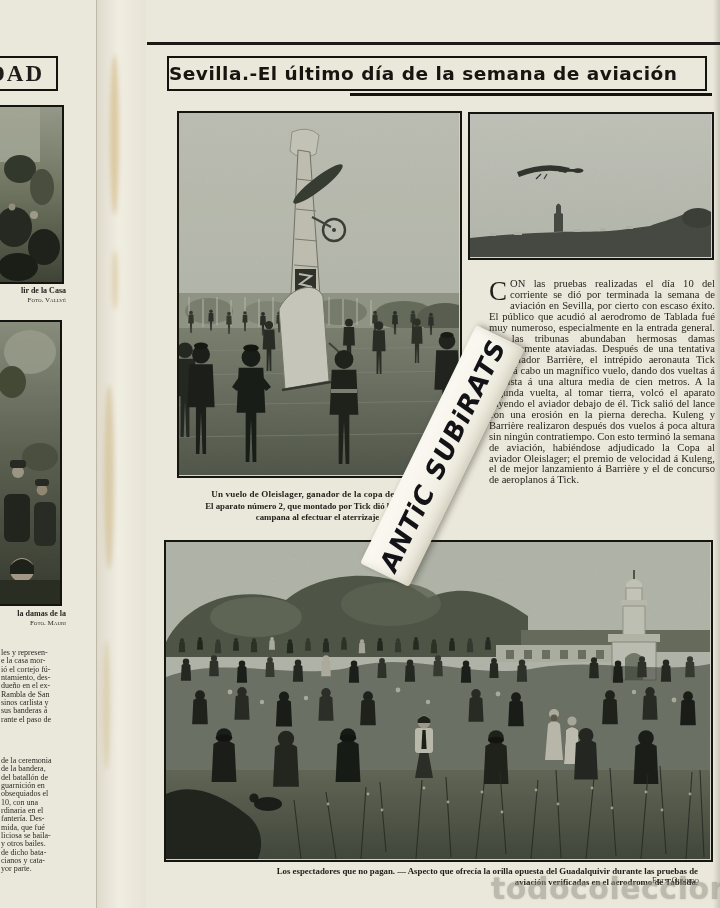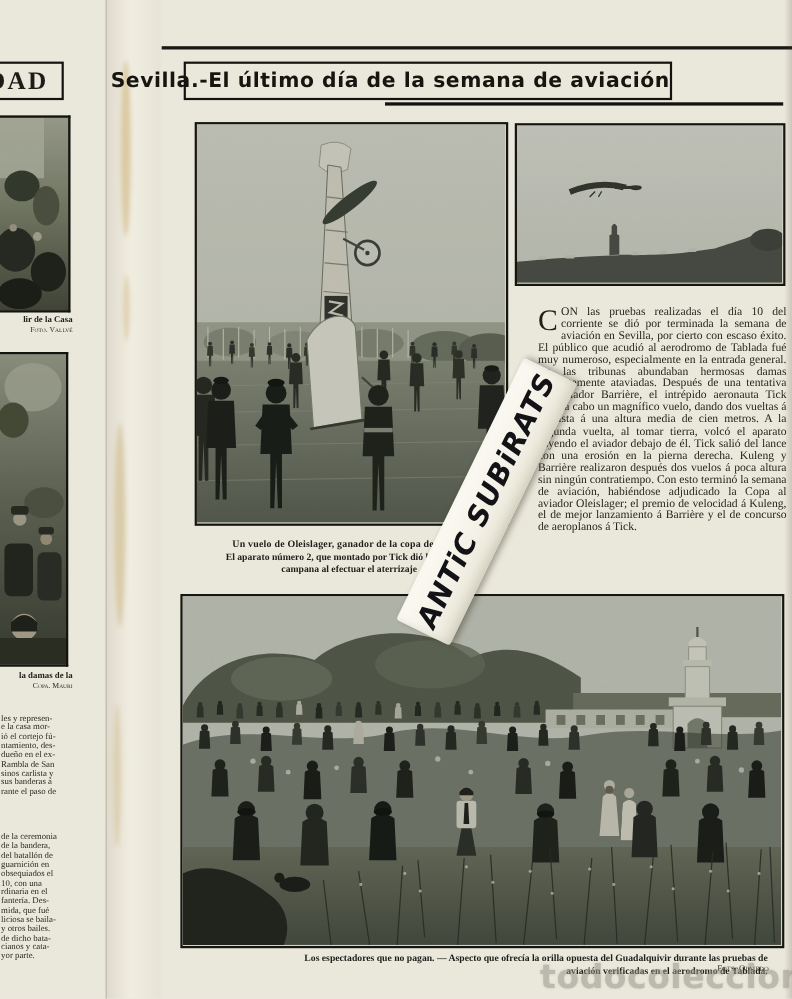--- a/index.html
+++ b/index.html
@@ -34,22 +34,22 @@
   .lp-cap1{top:286px;}
   .lp-cap2{top:609px;}
   .lp-text{position:absolute;left:0;width:96px;font-size:8px;line-height:8.35px;
        white-space:pre-line;color:#2b2b25;text-align:left;box-sizing:border-box;padding-left:1px;}
   .lp-t1{top:649px;}
   .lp-t2{top:757px;}
   .lp-t3{top:858px;}
 
   
   .top-rule{position:absolute;left:147px;top:42px;width:573px;height:3px;background:#1a1915;}
-  .headline-box{position:absolute;left:167px;top:56px;width:444px;height:35px;
-       border:2.5px solid #15130f;box-sizing:border-box;display:flex;align-items:center;justify-content:flex-end;}
+  .headline-box{position:absolute;left:167px;top:56px;width:540px;height:35px;
+       border:2.5px solid #15130f;box-sizing:border-box;display:flex;align-items:center;justify-content:flex-start;}
   .headline-box span{font-family:"DejaVu Sans","Liberation Sans",sans-serif;font-size:18.5px;
        font-weight:600;letter-spacing:.5px;color:#17150f;white-space:nowrap;}
   .under-rule{position:absolute;left:350px;top:93px;width:362px;height:2.5px;background:#15130f;}
 
   
   .photo{position:absolute;border:2.5px solid #17150f;box-sizing:border-box;overflow:hidden;background:#cfd2c5;}
   .photo svg{display:block;}
   .ph-crash{left:177px;top:111px;width:285px;height:367px;}
   .ph-flight{left:468px;top:112px;width:246px;height:148px;}
   .ph-crowd{left:164px;top:540px;width:549px;height:322px;}
@@ -151,21 +151,21 @@
       <rect x="4" y="172" width="26" height="48" rx="6" fill="#272b22"></rect>
       <rect x="34" y="180" width="22" height="44" rx="6" fill="#2f332a"></rect>
       <circle cx="22" cy="248" r="12" fill="#bdb29b"></circle>
       <path d="M10,244 Q22,230 34,244 L34,252 L10,252 Z" fill="#23261e"></path>
       <rect x="0" y="258" width="60" height="24" fill="#303428"></rect>
       <rect width="60" height="282" filter="url(#gL2)" opacity=".15" style="mix-blend-mode:multiply"></rect>
     </svg>
   </div>
   <div class="lp-cap lp-cap2">
     <div class="b">la damas de la</div>
-    <div class="c">Copa. Mauri</div>
+    <div class="c">Foto. Mauri</div>
   </div>
 
   <div class="lp-text lp-t1">les y represen-
 e la casa mor-
 ió el cortejo fú-
 ntamiento, des-
 dueño en el ex-
 Rambla de San
 sinos carlista y
 sus banderas á

